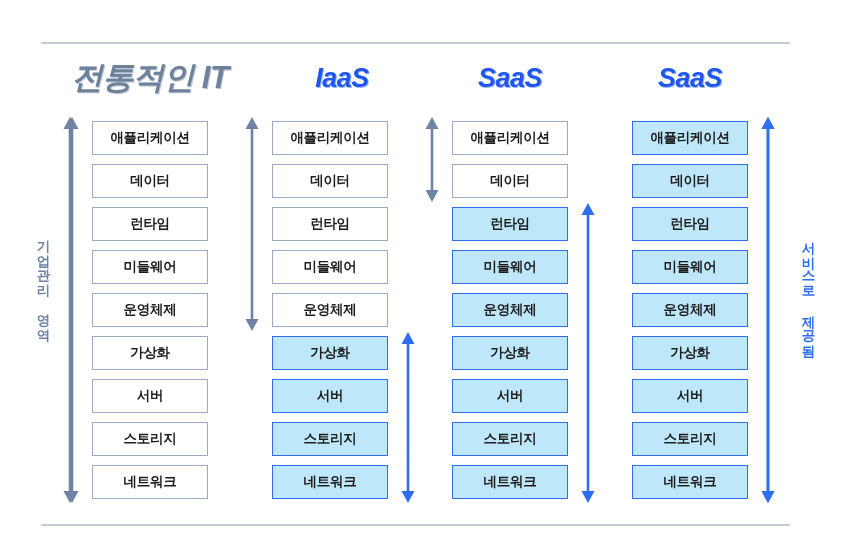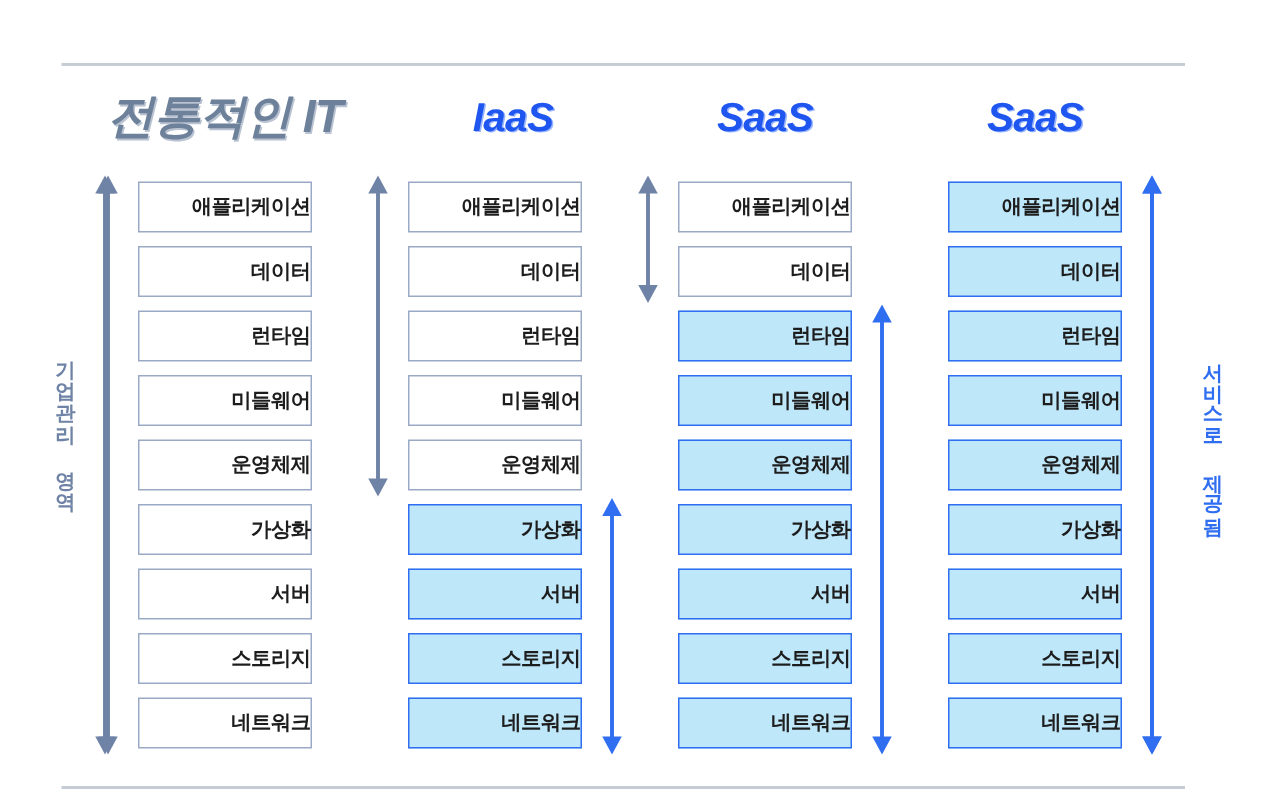--- a/index.html
+++ b/index.html
@@ -55,21 +55,21 @@
     color: #1f56ef;
     text-shadow: 1px 1px 0 #9ab6ff;
   }
 
   
   .cell {
     position: absolute;
     height: 34px;
     line-height: 32px;
     box-sizing: border-box;
-    text-align: right;
+    text-align: center;
     font-size: 13.5px;
     font-weight: bold;
     color: #1d1d1d;
     letter-spacing: -0.3px;
     white-space: nowrap;
   }
   .cell.plain {
     background: #ffffff;
     border: 1px solid #9aa9c6;
   }

